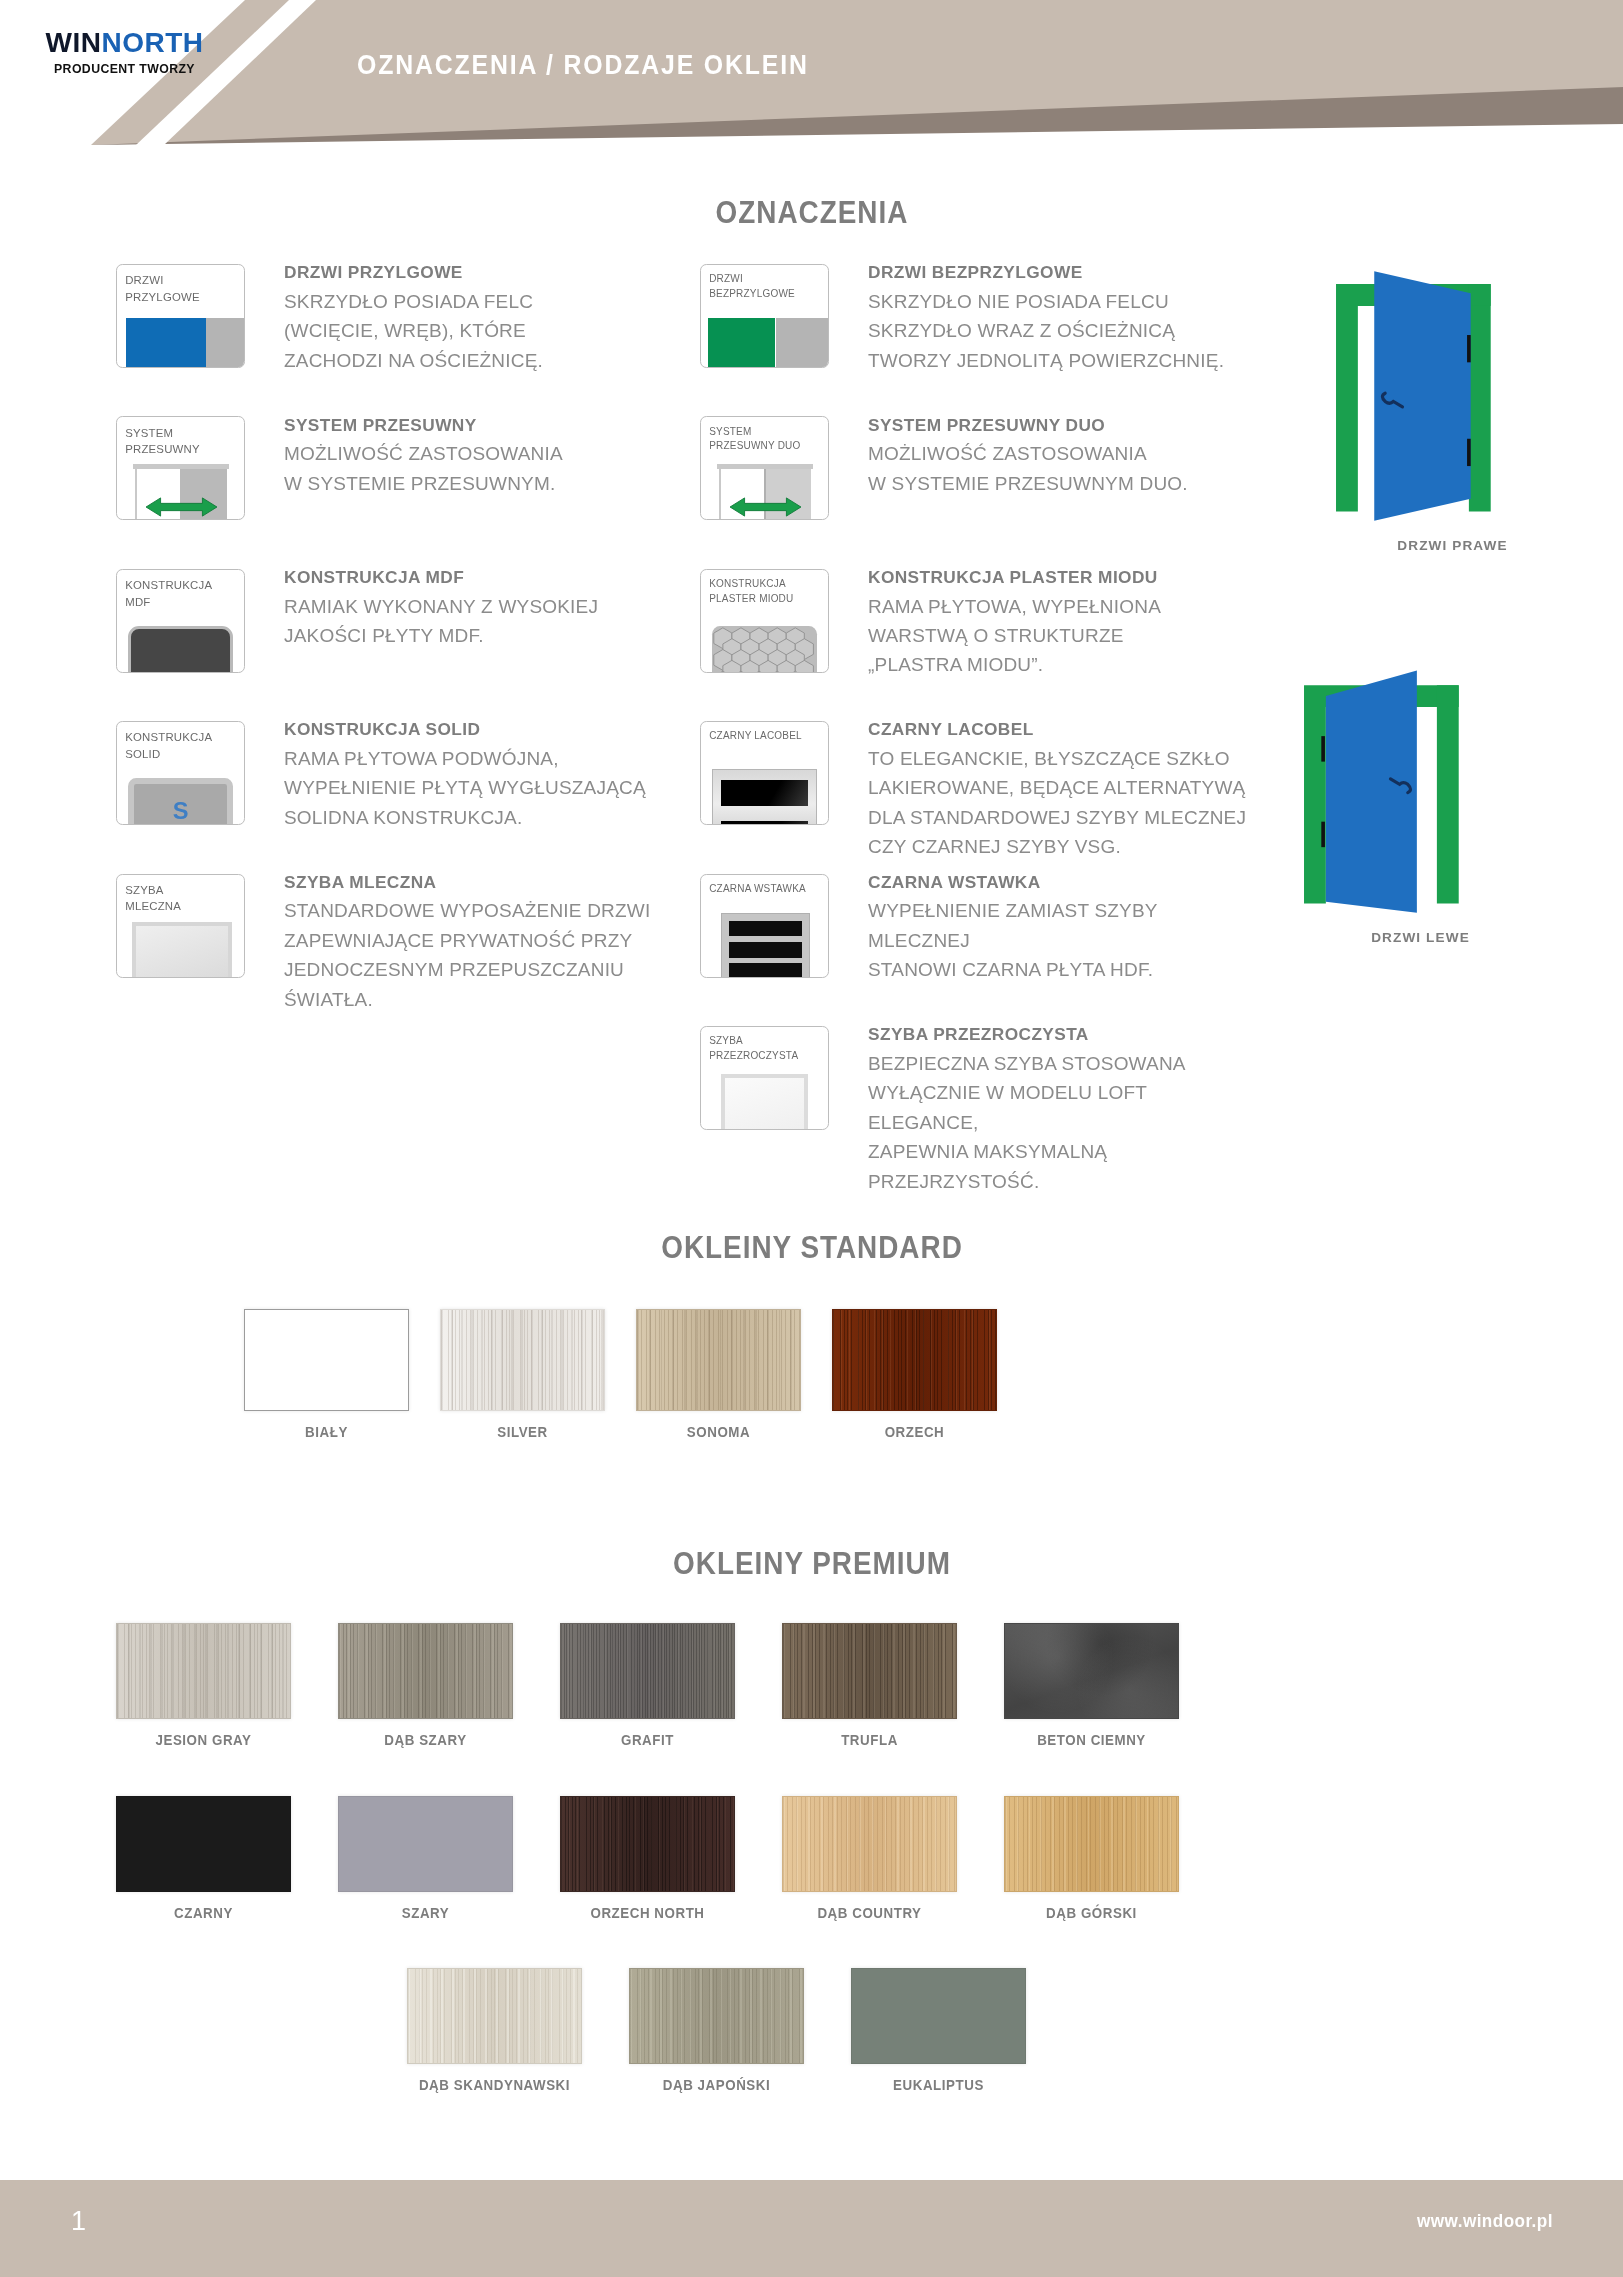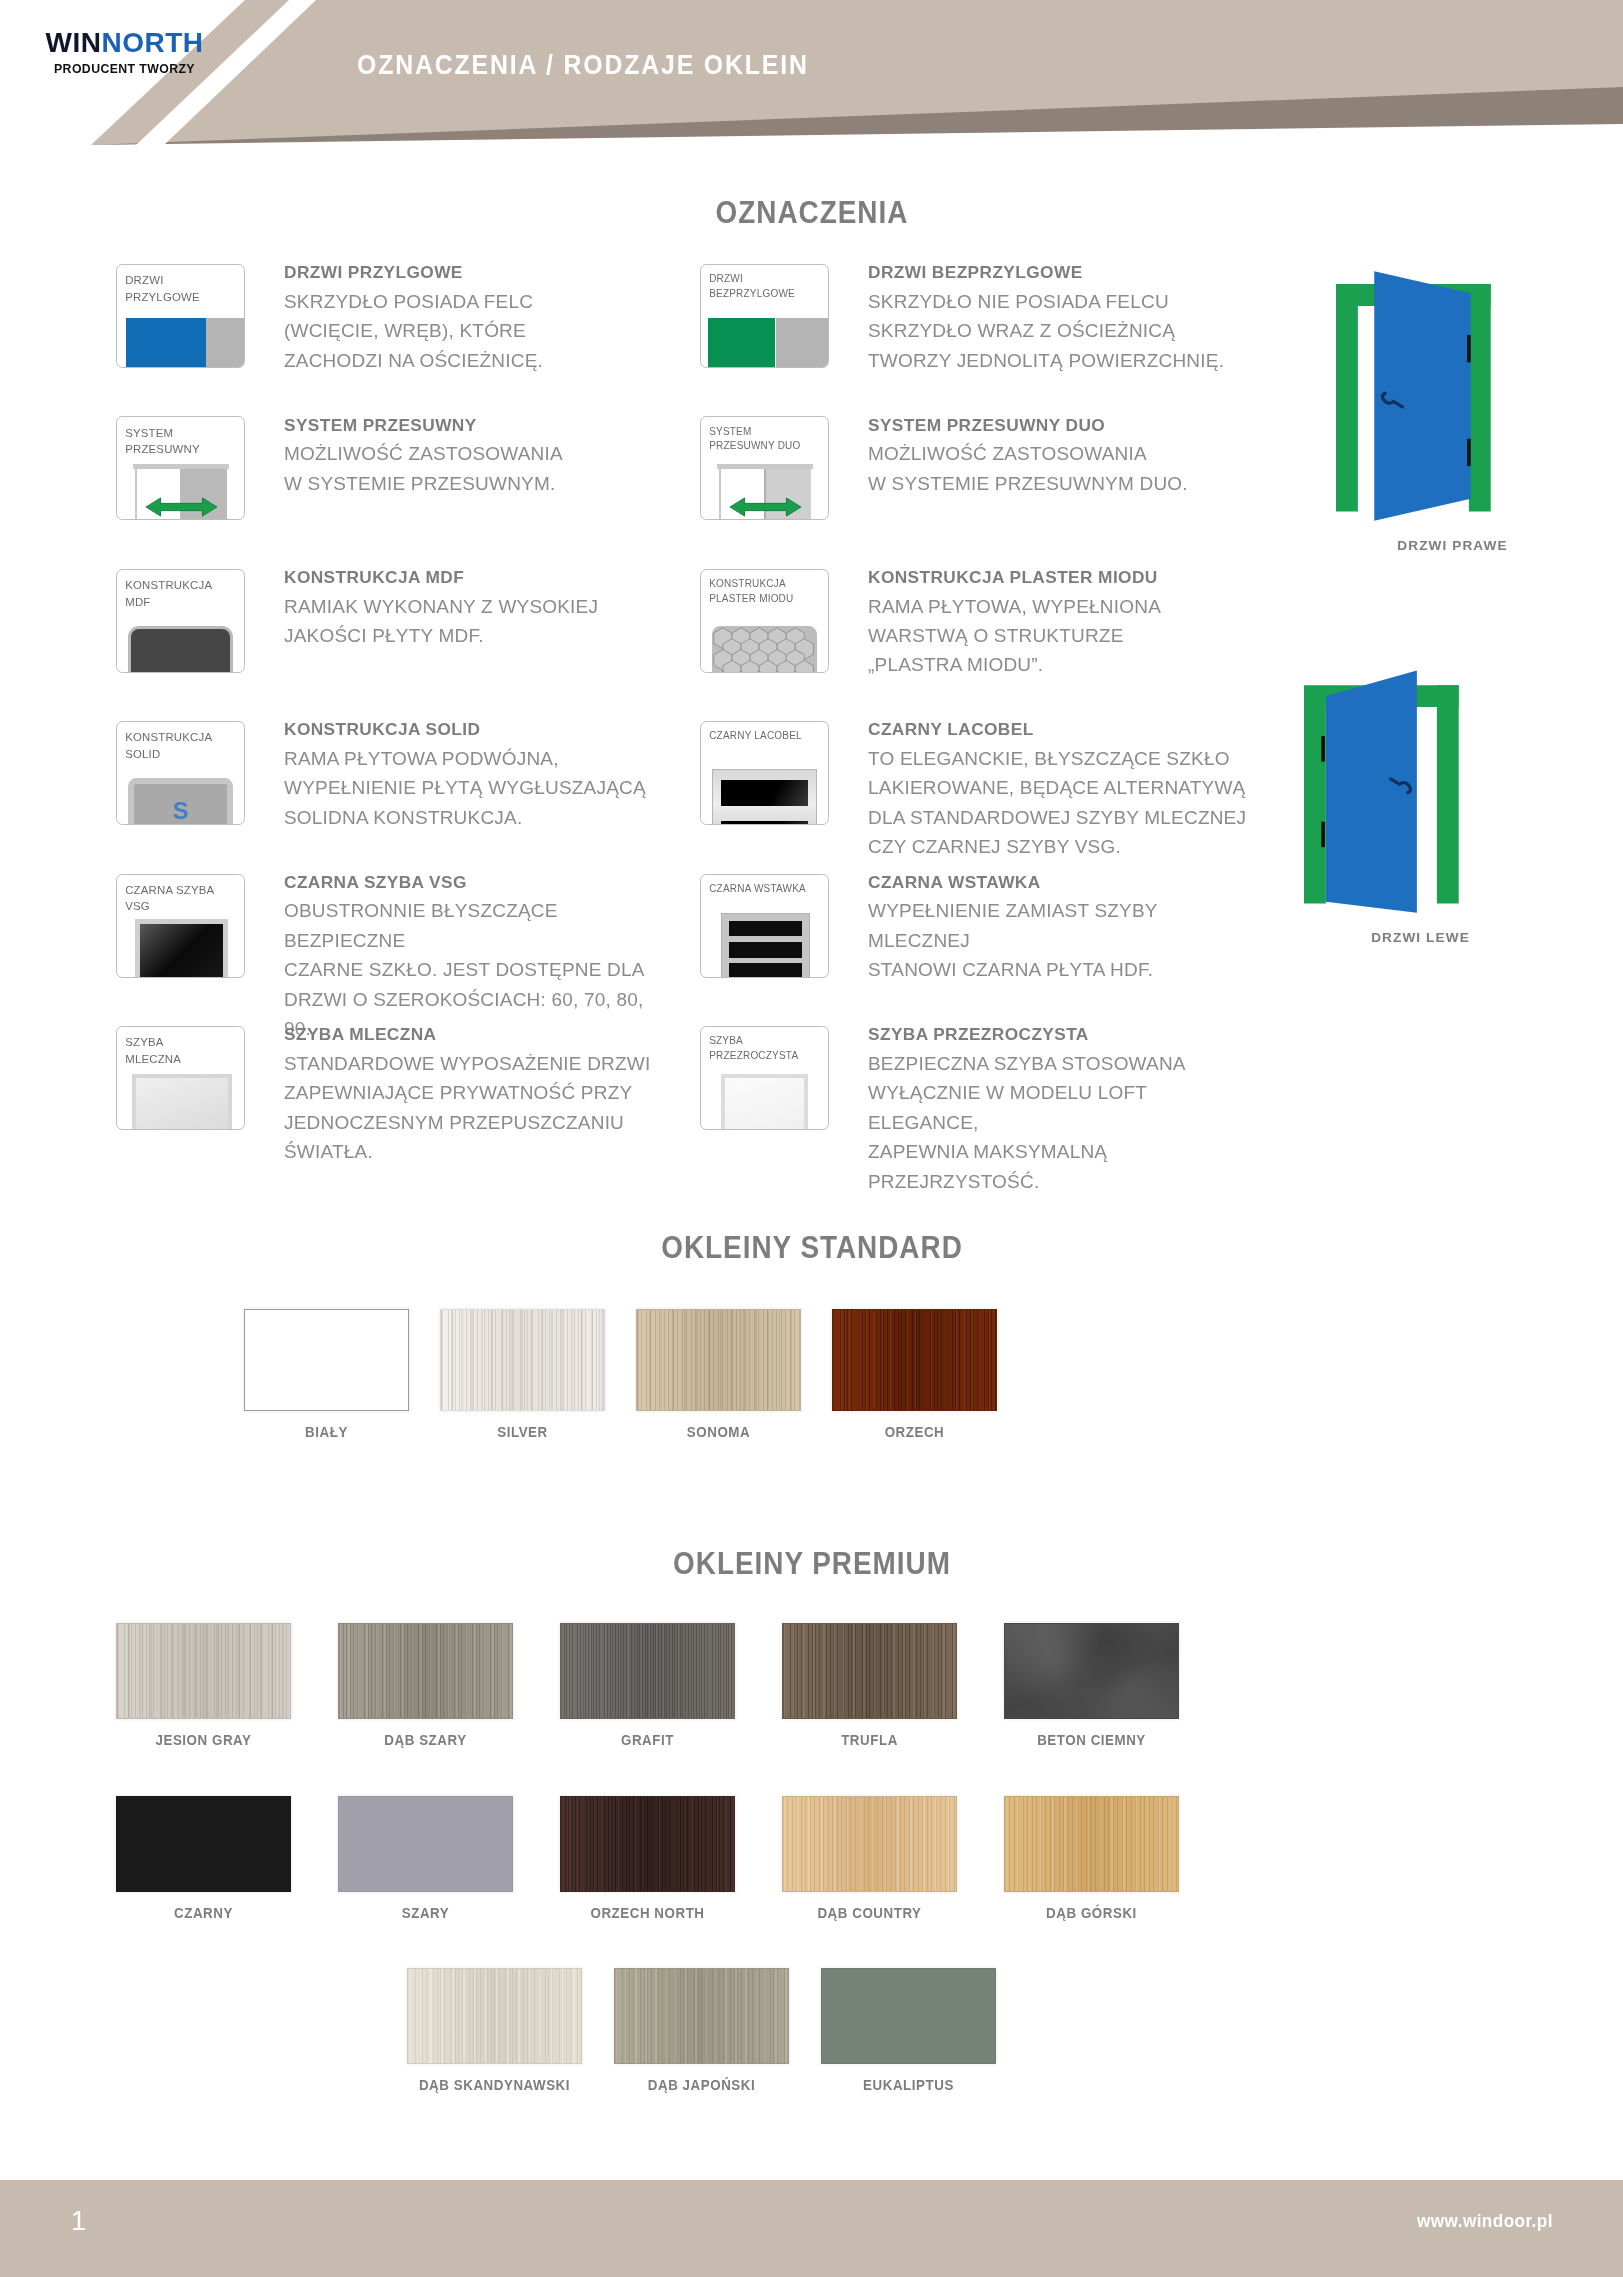--- a/index.html
+++ b/index.html
@@ -300,21 +300,21 @@
     font-weight: bold;
     color: #7d7d7d;
     letter-spacing: 0.6px;
     transform: scaleX(0.92);
     white-space: nowrap;
   }
   #std-row { left: 244px; top: 1309px; gap: 31px; }
   #std-row .chip { width: 165px; height: 102px; }
   #prem-row-1 { left: 116px; top: 1623px; gap: 47px; }
   #prem-row-2 { left: 116px; top: 1796px; gap: 47px; }
-  #prem-row-3 { left: 407px; top: 1968px; gap: 32px; }
+  #prem-row-3 { left: 407px; top: 1968px; gap: 47px; }
   #prem-row-1 .chip, #prem-row-2 .chip, #prem-row-3 .chip {
     width: 175px; height: 96px;
   }
 
   .grain { position: absolute; inset: 0; }
 
   
   .footer {
     position: absolute;
     left: 0; top: 2180px;
@@ -417,33 +417,20 @@
             </div>
         </div>
         <div class="legend-text">
           <div class="legend-title">KONSTRUKCJA SOLID</div>
           <div class="legend-desc">RAMA PŁYTOWA PODWÓJNA,
 WYPEŁNIENIE PŁYTĄ WYGŁUSZAJĄCĄ
 SOLIDNA KONSTRUKCJA.</div>
         </div>
       </div>
 
-      <div class="legend-item">
-        <div class="icon-box">
-          <div class="icon-cap">CZARNA SZYBA
-VSG</div>
-          <div class="g-vsg"></div>
-        </div>
-        <div class="legend-text">
-          <div class="legend-title">CZARNA SZYBA VSG</div>
-          <div class="legend-desc">OBUSTRONNIE BŁYSZCZĄCE BEZPIECZNE
-CZARNE SZKŁO. JEST DOSTĘPNE DLA
-DRZWI O SZEROKOŚCIACH: 60, 70, 80, 90.</div>
-        </div>
-      </div>
 
       <div class="legend-item">
         <div class="icon-box">
           <div class="icon-cap">SZYBA
 MLECZNA</div>
           <div class="g-mleczna"></div>
         </div>
         <div class="legend-text">
           <div class="legend-title">SZYBA MLECZNA</div>
           <div class="legend-desc">STANDARDOWE WYPOSAŻENIE DRZWI

